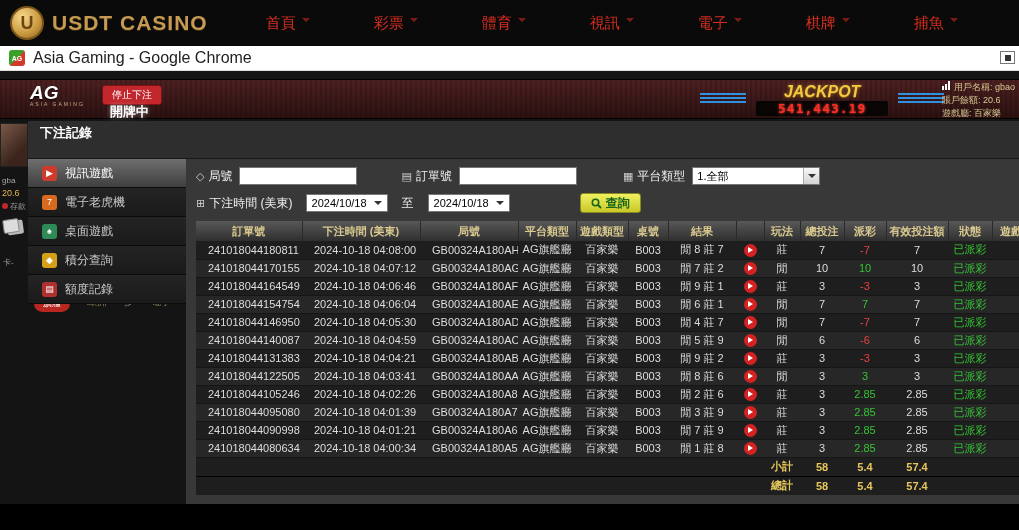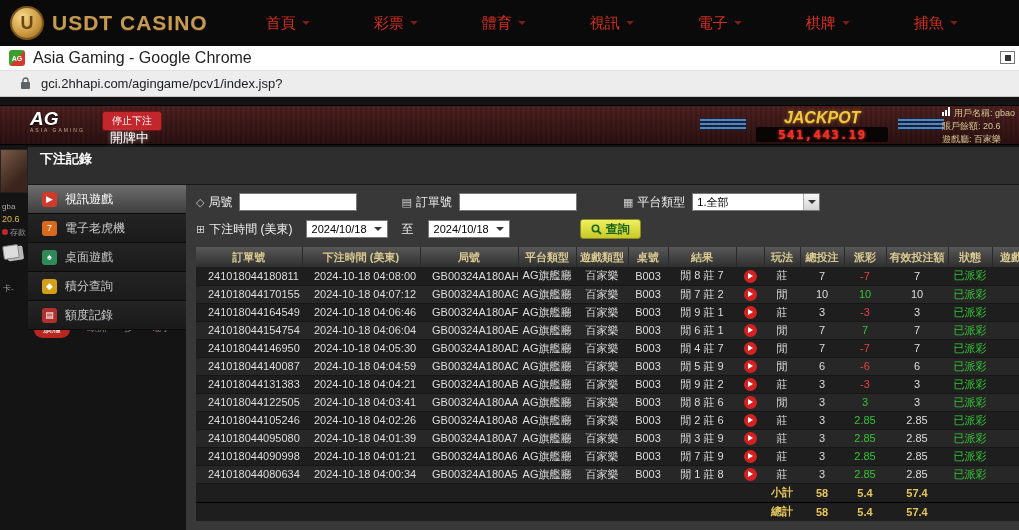--- a/index.html
+++ b/index.html
@@ -10,21 +10,21 @@
   
   .site-header{height:46px;background:#0a0a0a;display:flex;align-items:center;padding:0 10px;position:relative}
   .brand{display:flex;align-items:center;gap:8px;cursor:pointer}
   .coin{width:34px;height:34px;border-radius:50%;flex:none;
     background:radial-gradient(circle at 35% 30%,#f7d98a,#c9973f 60%,#8a5f1e);
     border:2px solid #7a5518;display:flex;align-items:center;justify-content:center;
     color:#6b4512;font-weight:bold;font-size:18px}
   .brand-text{font-size:21px;font-weight:bold;letter-spacing:1px;color:#c59a52;
     text-shadow:0 1px 0 #3a2a10}
   .nav{display:flex;gap:64px;margin-left:58px}
-  .nav-item{display:flex;align-items:center;gap:6px;color:#d62e20;font-size:15px;cursor:pointer}
+  .nav-item{display:flex;align-items:flex-start;gap:6px;color:#d62e20;font-size:15px;cursor:pointer}
   .chev{width:0;height:0;border:4px solid transparent;border-top-color:#7a1d14;margin-top:4px}
 
   
   .chrome-title{height:25px;background:#ffffff;display:flex;align-items:center;gap:8px;
     padding-left:9px;position:relative;border-bottom:1px solid #e0e0e0}
   .favicon{width:16px;height:16px;border-radius:3px;flex:none;
     background:linear-gradient(135deg,#3aa02a 50%,#d43a2a 50%);
     color:#fff;font-size:7px;font-weight:bold;display:flex;align-items:center;justify-content:center}
   .win-title{font-size:16px;color:#222}
   .win-box{position:absolute;right:4px;top:5px;width:15px;height:13px;background:#fff;
@@ -40,21 +40,21 @@
   
   .game-strip{position:absolute;left:0;right:0;top:8px;height:40px;
     background:linear-gradient(#4d2020,#2b1111);border-top:1px solid #000;border-bottom:1px solid #000}
   .game-strip::before{content:"";position:absolute;inset:0;
     background:repeating-linear-gradient(90deg,rgba(0,0,0,.14) 0 2px,transparent 2px 5px)}
   .ag-logo{position:absolute;left:30px;top:3px;color:#fff;line-height:1}
   .ag-main{font-size:19px;font-weight:bold;font-style:italic;text-shadow:0 1px 2px #000}
   .ag-sub{font-size:5px;letter-spacing:2px;color:#c9b08a}
   .stop-bet{position:absolute;left:102px;top:5px;background:#c1272d;color:#fff;font-size:10px;
     padding:2px 9px;border-radius:3px;border:1px solid #7a1216;cursor:pointer}
-  .opening{position:absolute;left:110px;top:23px;color:#fff;font-weight:normal;font-size:13px;
+  .opening{position:absolute;left:110px;top:23px;color:#fff;font-weight:bold;font-size:13px;
     text-shadow:0 0 5px rgba(255,255,255,.55)}
   .jackpot{position:absolute;left:756px;top:3px;display:flex;flex-direction:column;align-items:center}
   .jackpot::before,.jackpot::after{content:"";position:absolute;top:10px;width:46px;height:11px;
     background:repeating-linear-gradient(180deg,#2f8fe0 0 2px,transparent 2px 4px)}
   .jackpot::before{left:-56px}.jackpot::after{right:-56px}
   .jackpot-word{font-size:16px;font-style:italic;font-weight:900;color:#f5c842;
     text-shadow:0 1px 0 #7a5a10,0 0 4px rgba(245,200,66,.5)}
   .jackpot-num{font-family:"DejaVu Sans Mono","Liberation Mono",monospace;color:#ff2d23;
     background:#0a0505;padding:0 22px;font-size:13px;font-weight:bold;letter-spacing:1px;
     border-radius:2px;text-shadow:0 0 3px #ff5040}
@@ -184,27 +184,20 @@
         </div>
       </nav>
   </header>
 
   <div class="chrome-title">
     <span class="favicon">AG</span>
     <span class="win-title">Asia Gaming - Google Chrome</span>
     <span class="win-box"></span>
   </div>
 
-  <div class="chrome-address">
-    <svg width="11" height="13" viewBox="0 0 11 13">
-      <rect x="1" y="5" width="9" height="7" rx="1" fill="#5f6368"></rect>
-      <path d="M3 5 V3.5 a2.5 2.5 0 0 1 5 0 V5" fill="none" stroke="#5f6368" stroke-width="1.4"></path>
-    </svg>
-    <span class="url">gci.2hhapi.com/agingame/pcv1/index.jsp?</span>
-  </div>
 
   <div class="page">
 
     <div class="game-strip">
       <div class="ag-logo">
         <div class="ag-main">AG</div>
         <div class="ag-sub">ASIA GAMING</div>
       </div>
       <button class="stop-bet">停止下注</button>
       <div class="opening">開牌中</div>

